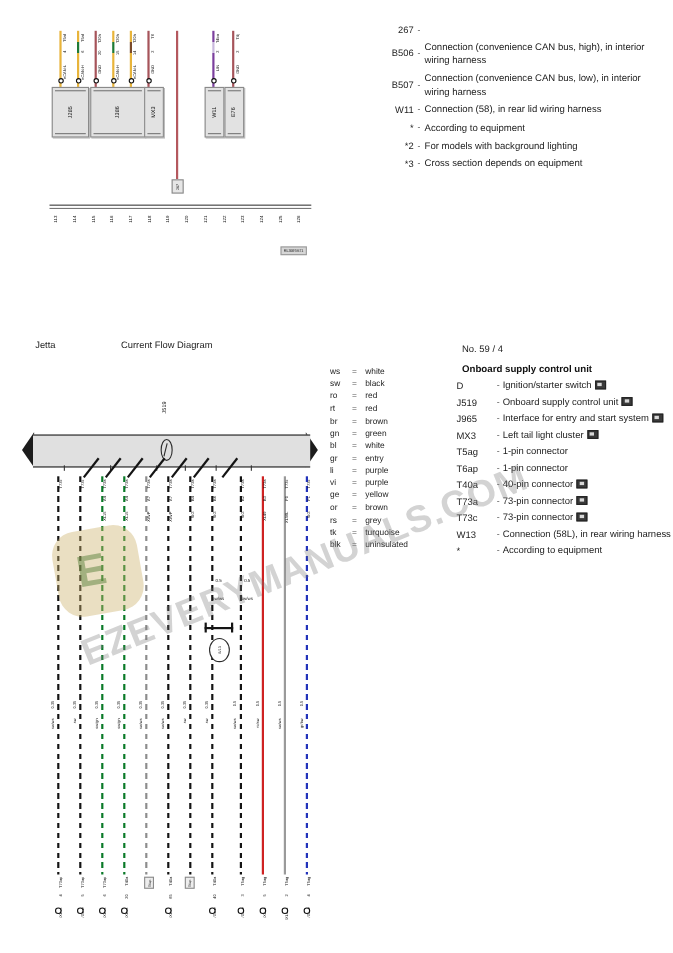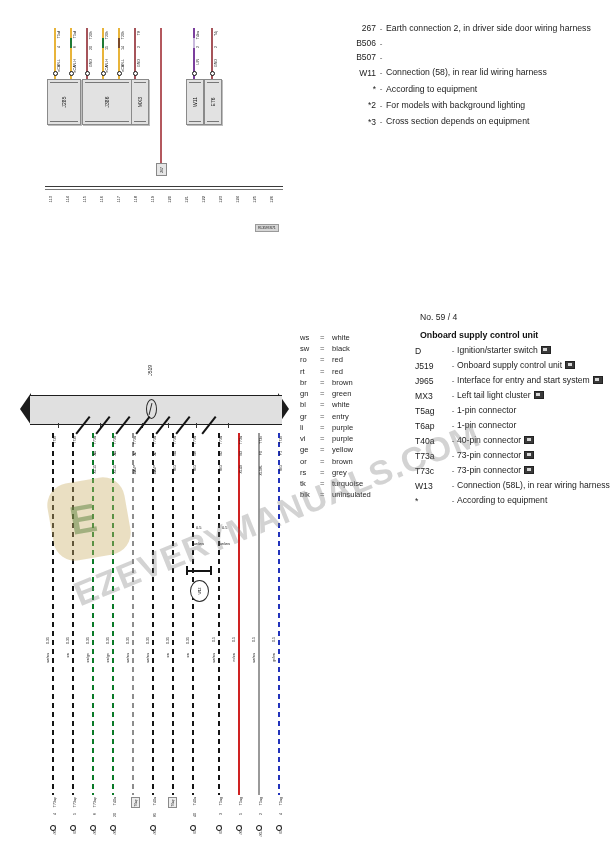--- a/index.html
+++ b/index.html
@@ -225,20 +225,24 @@
         <div class="gridnum" style="left: 201px; top: 196px;">122</div>
         <div class="gridnum" style="left: 218px; top: 196px;">123</div>
         <div class="gridnum" style="left: 235px; top: 196px;">124</div>
         <div class="gridnum" style="left: 252px; top: 196px;">125</div>
         <div class="gridnum" style="left: 269px; top: 196px;">126</div>
       </div>
 
     <div class="stamp" style="left:255px;top:224px;">RL3597/671</div>
   </div>
 
+  <div class="abs" id="title-row">
+    <div class="t1">Jetta</div>
+    <div class="t2">Current Flow Diagram</div>
+  </div>
 
   <div class="abs" id="main-diagram">
     <div class="mlab" style="left:148px;top:10px;font-size:5px;">J519</div>
 
     <div class="busArrowL"></div>
     <div class="busArrowR"></div>
     <div class="busbar"></div>
     <div class="busCoil"></div>
     <div class="busTicks" id="bus-ticks">
         <span style="left: 58px;"></span>
@@ -398,29 +402,30 @@
     <div id="wm-badge">
       <b>E</b>
     </div>
     <div id="wm-text">EZEVERYMANUALS.COM</div>
   </div>
 
   <div class="abs" id="legend-top">
       <div class="legrow">
         <div class="code">267</div>
         <div class="dashmark">-</div>
-        <div class="desc">Earth connection 2, in driver side door wiring harness</div>
       </div>
       <div class="legrow">
         <div class="code">B506</div>
         <div class="dashmark">-</div>
+        <div class="desc">Connection (convenience CAN bus, high), in interior wiring harness</div>
       </div>
       <div class="legrow">
         <div class="code">B507</div>
         <div class="dashmark">-</div>
+        <div class="desc">Connection (convenience CAN bus, low), in interior wiring harness</div>
       </div>
       <div class="legrow">
         <div class="code">W11</div>
         <div class="dashmark">-</div>
         <div class="desc">Connection (58), in rear lid wiring harness</div>
       </div>
       <div class="legrow">
         <div class="code">*</div>
         <div class="dashmark">-</div>
         <div class="desc">According to equipment</div>

